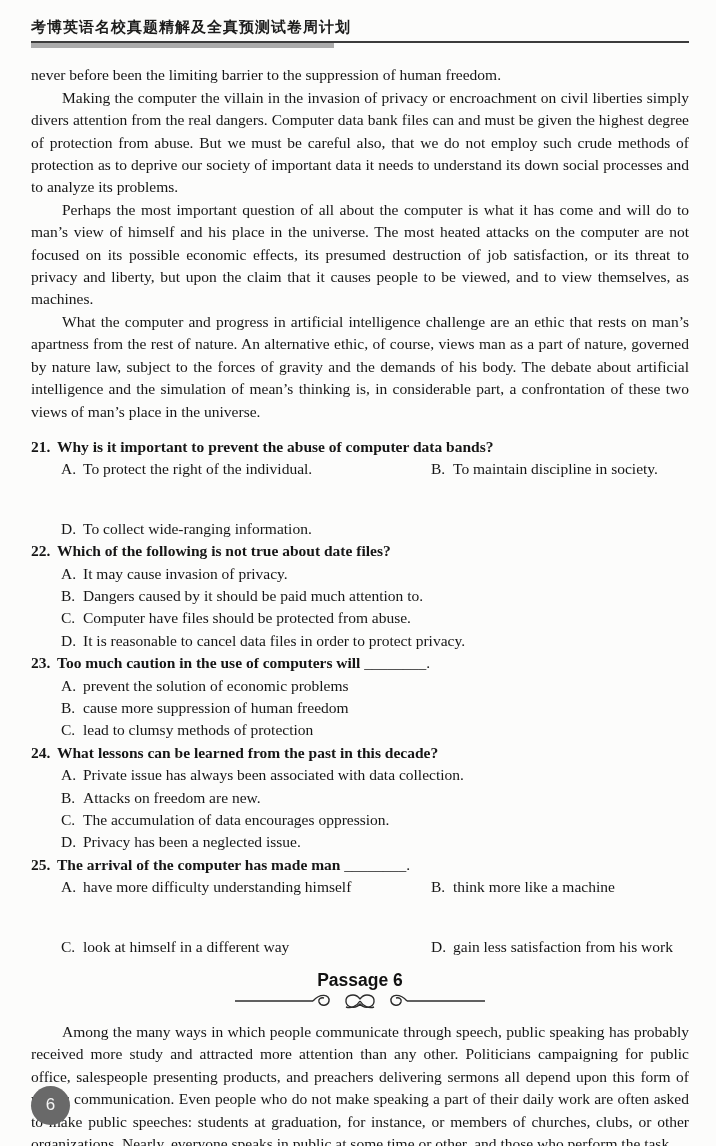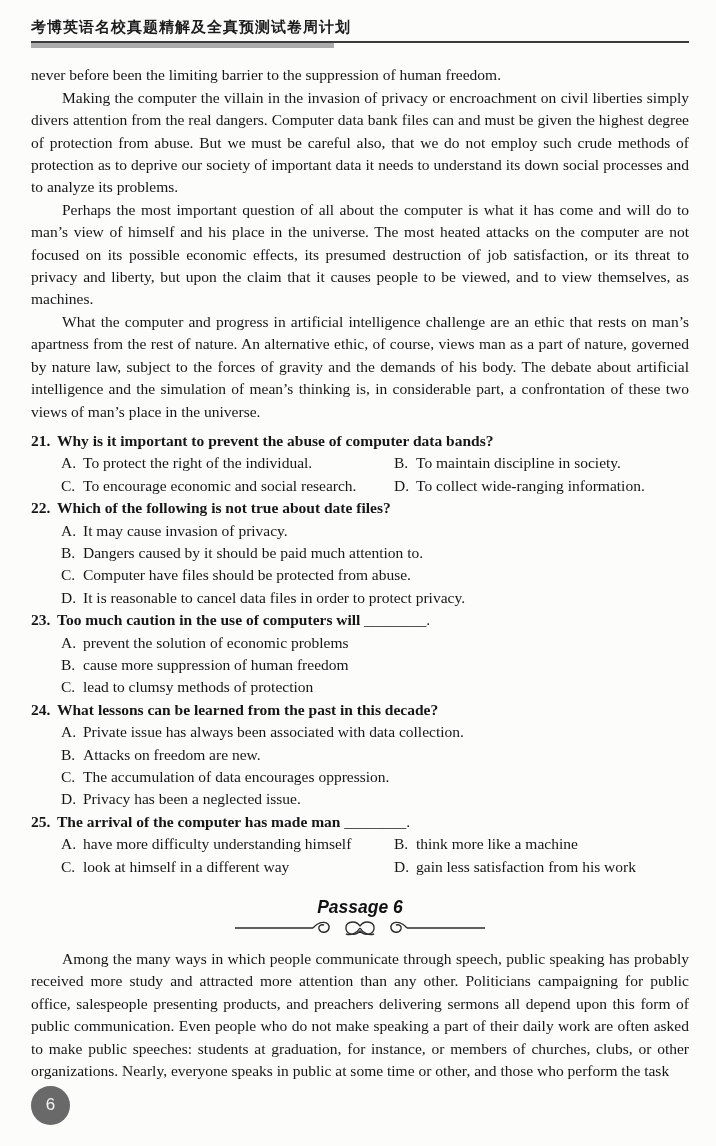--- a/index.html
+++ b/index.html
@@ -33,34 +33,35 @@
   }
   .hdr-rule-bar {
     position: absolute; top: 1.5px; left: 0;
     width: 303px; height: 5px; background: #ababab;
   }
   
   .main { padding: 14px 27px 0 31px; }
   .para { text-align: justify; }
   .para.indent { text-indent: 2em; }
   
-  .questions { margin-top: 7px; }
+  .questions { margin-top: 13px; }
   .q-stem { font-weight: 700; }
   .q-num { display: inline-block; min-width: 26px; }
   .q-text { }
   .q-blank { font-weight: 400; letter-spacing: 0; }
   .opts { margin-left: 30px; }
   .opt { text-align: left; }
   .opt-label { display: inline-block; min-width: 22px; }
   .opts.two-col {
     display: grid;
     grid-template-columns: 333px auto;
+    gap: 37px;
   }
   
-  .passage-head { margin-top: 19px; text-align: center; font-style: italic; }
+  .passage-head { margin-top: 12px; text-align: center; }
   .passage-title {
     font-family: "Liberation Sans", sans-serif;
     font-weight: 700;
     font-size: 17.5px;
     line-height: 20px;
     color: #111;
   }
   .flourish { display: block; margin: 1px auto 0 auto; }
   .passage6-para { margin-top: 8px; }
   
@@ -98,21 +99,20 @@
 
     <section class="questions">
 
       <div class="question">
         <div class="q-stem">
           <span class="q-num">21.</span><span class="q-text">Why is it important to prevent the abuse of computer data bands?</span><span class="q-blank"></span>
         </div>
         <div class="opts two-col">
           <div class="opt"><span class="opt-label">A.</span><span class="opt-text">To protect the right of the individual.</span></div>
           <div class="opt"><span class="opt-label">B.</span><span class="opt-text">To maintain discipline in society.</span></div>
-          <div class="opt"><span class="opt-label">C.</span><span class="opt-text">To encourage economic and social research.</span></div>
           <div class="opt"><span class="opt-label">D.</span><span class="opt-text">To collect wide-ranging information.</span></div>
         </div>
       </div>
 
       <div class="question">
         <div class="q-stem">
           <span class="q-num">22.</span><span class="q-text">Which of the following is not true about date files?</span><span class="q-blank"></span>
         </div>
         <div class="opts">
           <div class="opt"><span class="opt-label">A.</span><span class="opt-text">It may cause invasion of privacy.</span></div>

